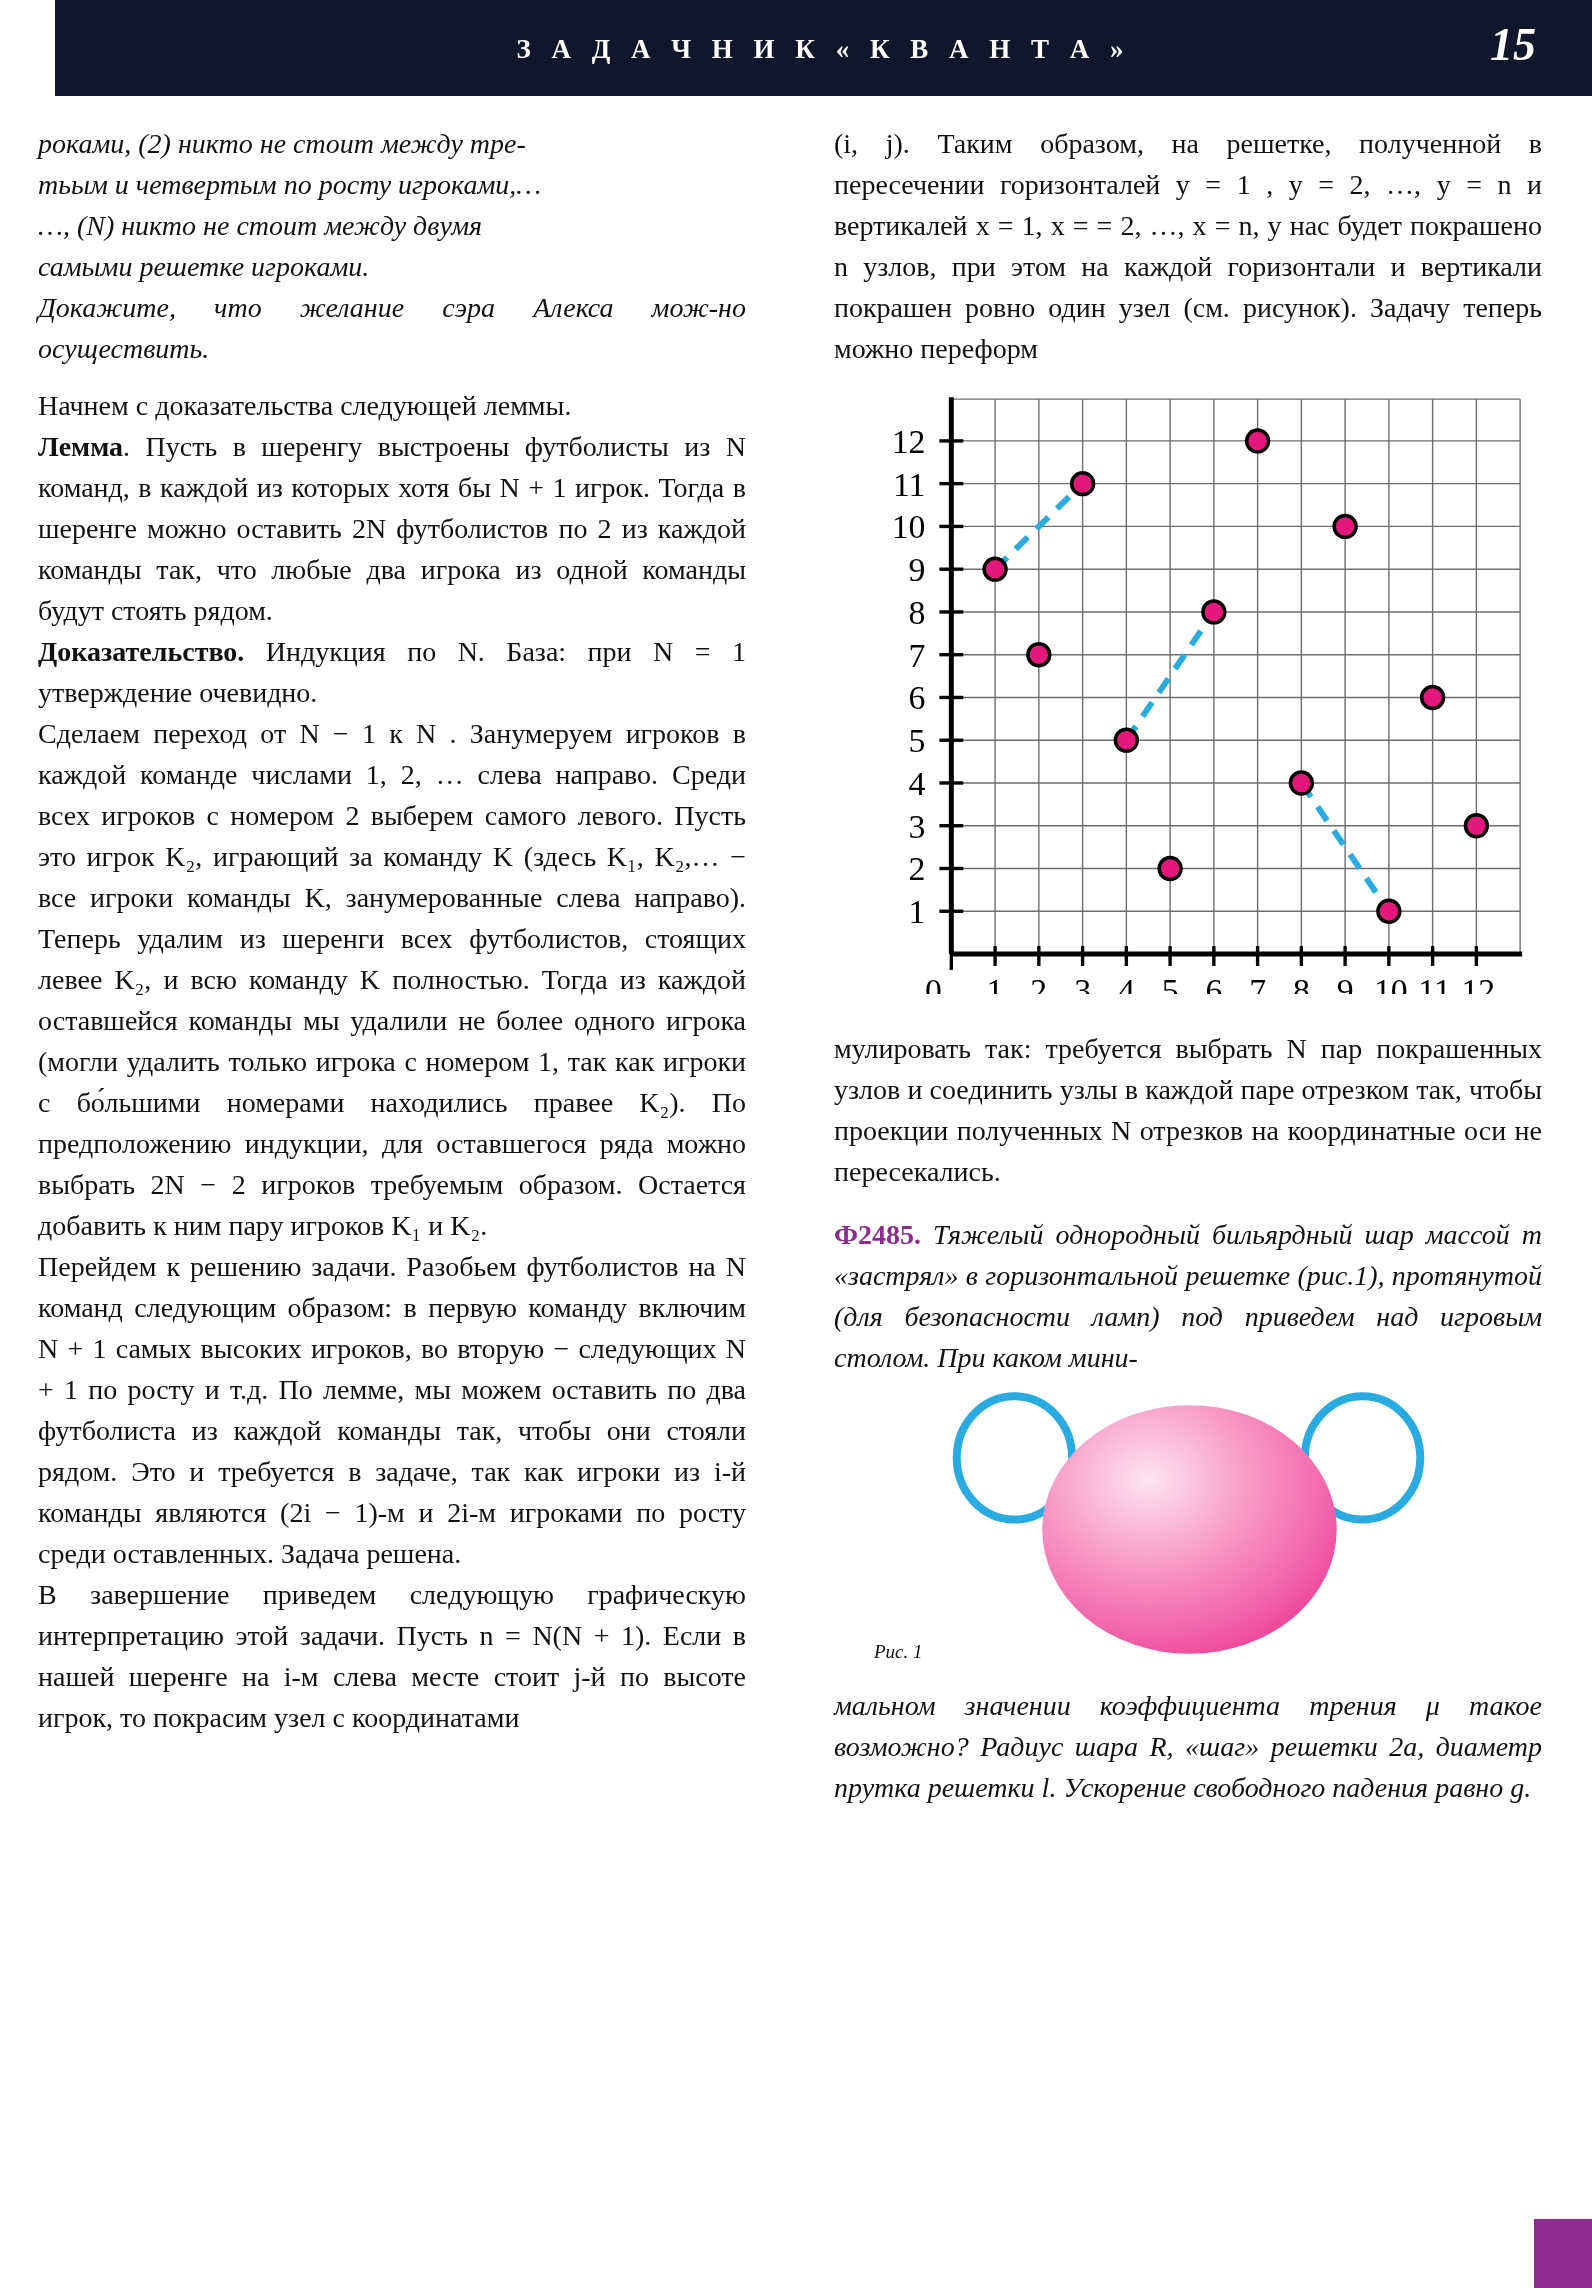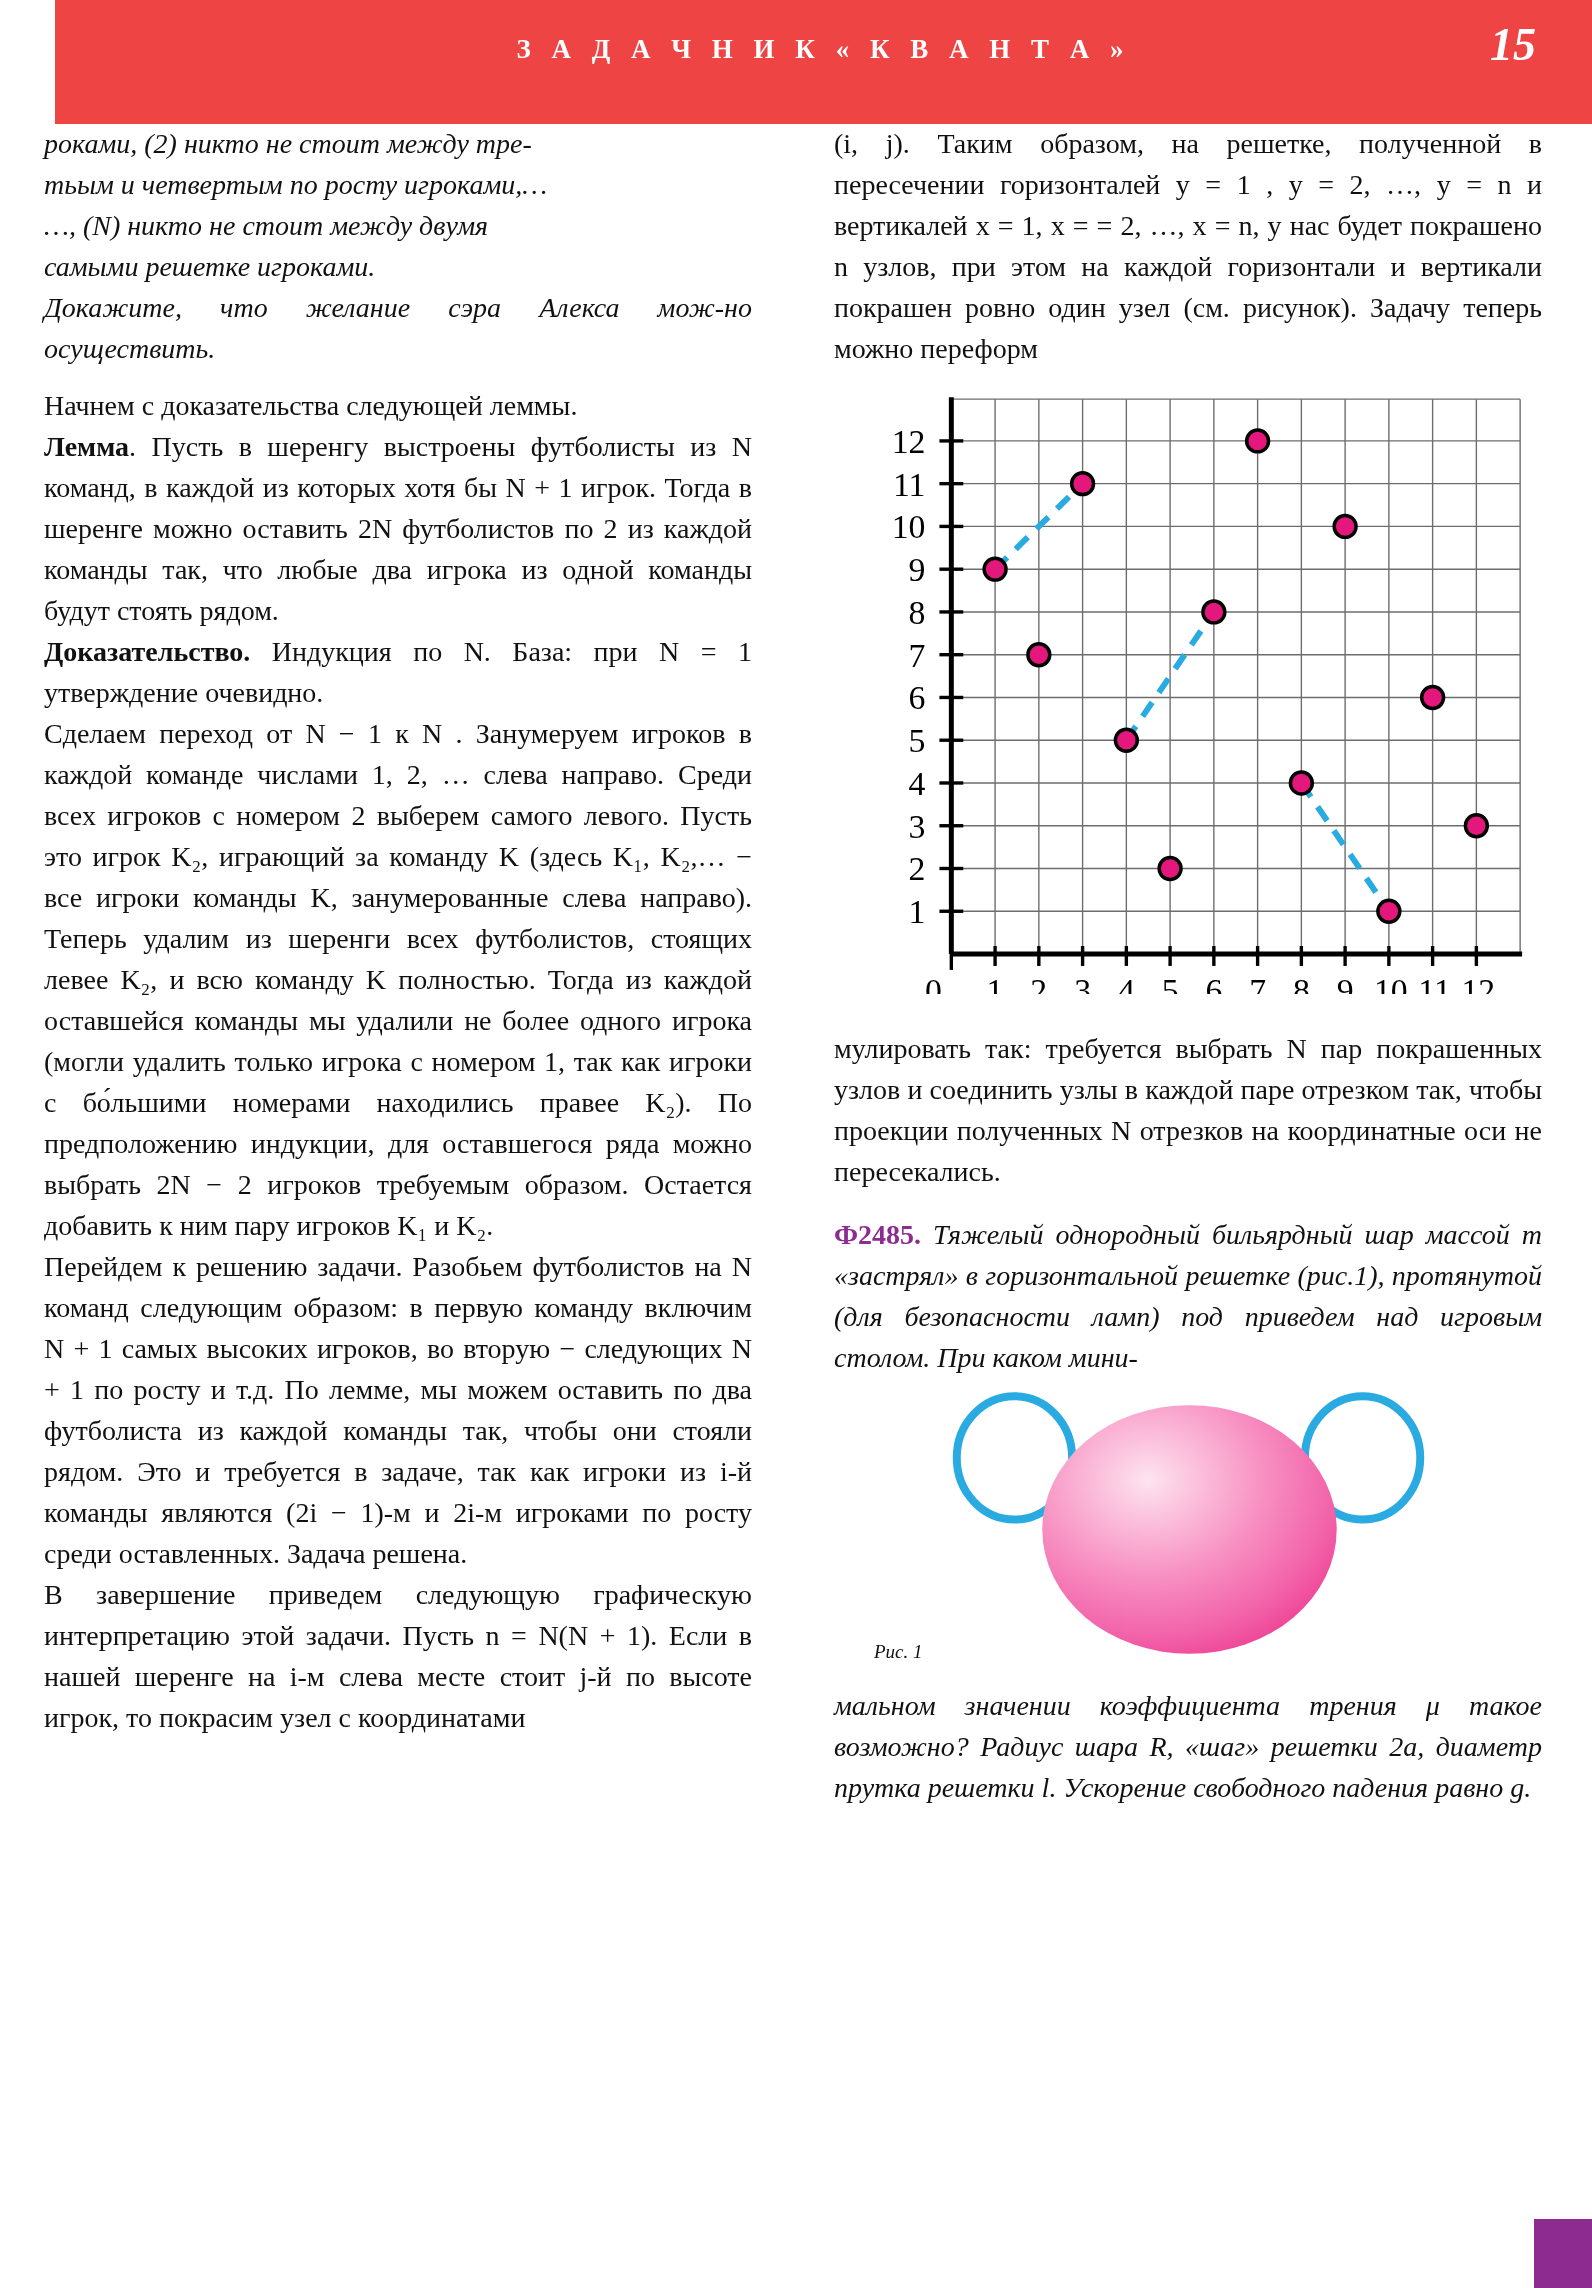--- a/index.html
+++ b/index.html
@@ -4,37 +4,37 @@
 <style>
   html,body{margin:0;padding:0;background:#ffffff;}
   body{
     width:1592px;height:2289px;position:relative;overflow:hidden;
     font-family:"Liberation Serif","DejaVu Serif",serif;
     color:#111111;
   }
 
   
   #header-bar{
-    position:absolute;left:55px;top:0;right:0;height:124px;
-    background:#ef4444;
+    position:absolute;left:55px;top:0;right:0;height:96px;
+    background:#0f172a;
   }
   #header-title{
     position:absolute;left:0;right:0;top:34px;
     text-align:center;color:#ffffff;
     font-size:27px;font-weight:700;letter-spacing:7px;
     font-family:"Liberation Serif","DejaVu Serif",serif;
   }
   #page-number{
     position:absolute;right:56px;top:22px;color:#ffffff;
     font-size:46px;font-weight:700;line-height:1;font-style:italic;
   }
 
   
   .column{position:absolute;top:123px;width:708px;}
-  #column-left{left:44px;}
+  #column-left{left:38px;}
   #column-right{left:834px;}
 
   p{margin:0;}
   .para{
     font-size:28px;line-height:41px;
     text-align:justify;text-justify:inter-word;
     hyphens:none;
   }
   .para.it{font-style:italic;}
   .para.noindent{text-indent:0;}

